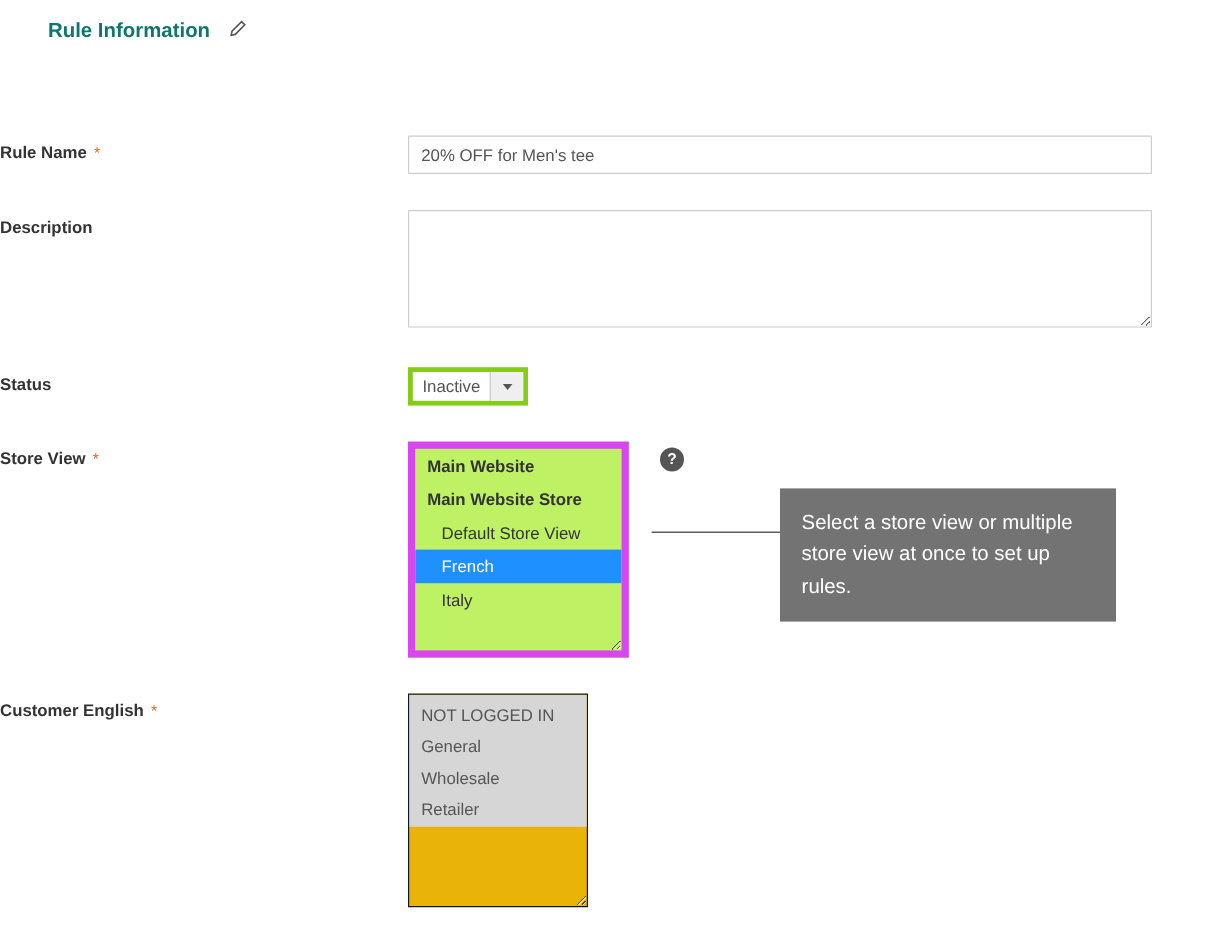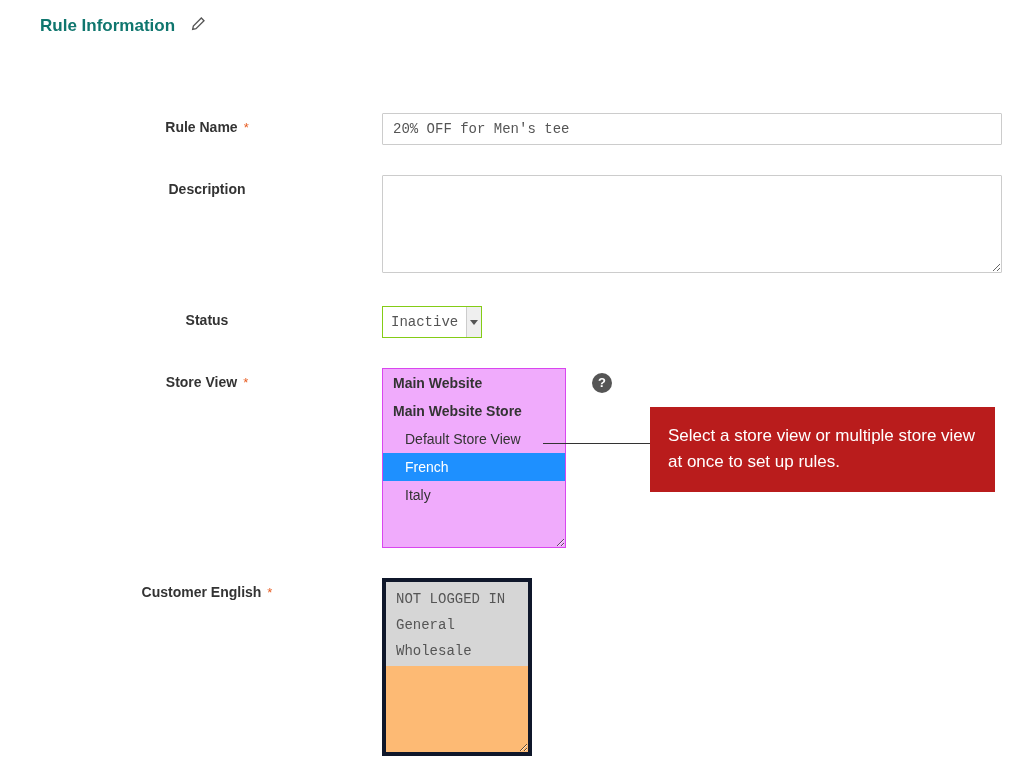--- a/index.html
+++ b/index.html
@@ -29,63 +29,60 @@
       width: 16px;
       height: 16px;
     }
     .form-row {
       display: flex;
       align-items: flex-start;
       margin-bottom: 30px;
     }
     .form-label {
       width: 340px;
-      text-align: center;
+      text-align: left;
       padding-right: 10px;
       padding-top: 6px;
       color: #333;
       font-weight: 600;
       font-size: 14px;
-      margin-left: 42px;
     }
     .required-mark {
       color: #e85d22;
       margin-left: 6px;
       font-size: 13px;
       font-weight: normal;
     }
     .form-control {
       flex: 0 0 auto;
       position: relative;
     }
     .input-text {
       width: 620px;
       height: 32px;
       border: 1px solid #ccc;
       border-radius: 1px;
       padding: 0 10px;
       font-size: 14px;
       color: #555;
-      font-family: Liberation Mono, monospace;
     }
     .textarea {
       width: 620px;
       height: 98px;
       border: 1px solid #ccc;
       border-radius: 1px;
       padding: 8px 10px;
       font-size: 14px;
       resize: both;
     }
     .select-wrapper {
       display: flex;
-      border: 1px solid #84cc16;
+      border: 4px solid #84cc16;
       height: 32px;
       width: 100px;
-      font-family: Liberation Mono, monospace;
     }
     .select-value {
       flex: 1;
       display: flex;
       align-items: center;
       padding: 0 8px;
       color: #555;
       font-size: 14px;
     }
     .select-arrow {
@@ -100,22 +97,22 @@
       content: '';
       width: 0;
       height: 0;
       border-left: 4px solid transparent;
       border-right: 4px solid transparent;
       border-top: 5px solid #555;
     }
     .multiselect {
       width: 184px;
       height: 180px;
-      border: 1px solid #d946ef;
-      background: #f0abfc;
+      border: 6px solid #d946ef;
+      background: #bef264;
       overflow-y: auto;
       font-size: 14px;
       resize: both;
       position: relative;
     }
     .multiselect-sv::-webkit-scrollbar {
       width: 16px;
     }
     .multiselect-sv::-webkit-scrollbar-track {
       background: #f0f0f0;
@@ -149,41 +146,40 @@
       text-align: center;
       line-height: 20px;
       font-size: 13px;
       position: absolute;
       left: 210px;
       top: 5px;
     }
     .cg-multiselect {
       width: 150px;
       height: 178px;
-      border: 4px solid #0f172a;
-      background: #fdba74;
+      border: 1px solid #0f172a;
+      background: #eab308;
       font-size: 14px;
       resize: both;
       overflow: auto;
-      font-family: Liberation Mono, monospace;
     }
     .cg-selected-block {
       background: #d6d6d6;
       padding: 4px 0 2px 0;
     }
     .cg-item {
       padding: 5px 10px;
       color: #555;
     }
     .callout {
       position: absolute;
       left: 650px;
       top: 407px;
-      width: 345px;
-      background: #b91c1c;
+      width: 280px;
+      background: #737373;
       color: #fff;
       padding: 16px 18px;
       font-size: 17px;
       line-height: 1.55;
     }
     .callout-line {
       position: absolute;
       left: 543px;
       top: 443px;
       width: 107px;
@@ -257,20 +253,21 @@
   <div class="form-row">
     <div class="form-label">
       <span>Customer English</span><span class="required-mark">*</span>
     </div>
     <div class="form-control">
       <div class="cg-multiselect">
         <div class="cg-selected-block" id="cg-list">
             <div class="cg-item">NOT LOGGED IN</div>
             <div class="cg-item">General</div>
             <div class="cg-item">Wholesale</div>
+            <div class="cg-item">Retailer</div>
           </div>
       </div>
     </div>
   </div>
 
 </div>
 
 <div class="callout-line"></div>
 <div class="callout">
   <span>Select a store view or multiple store view at once to set up rules.</span>

